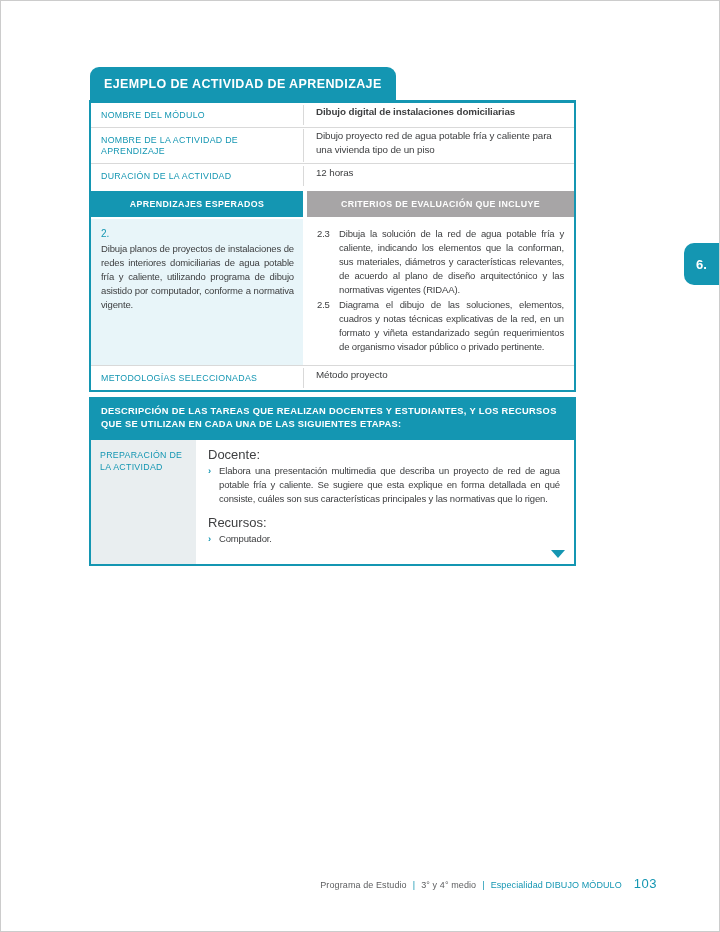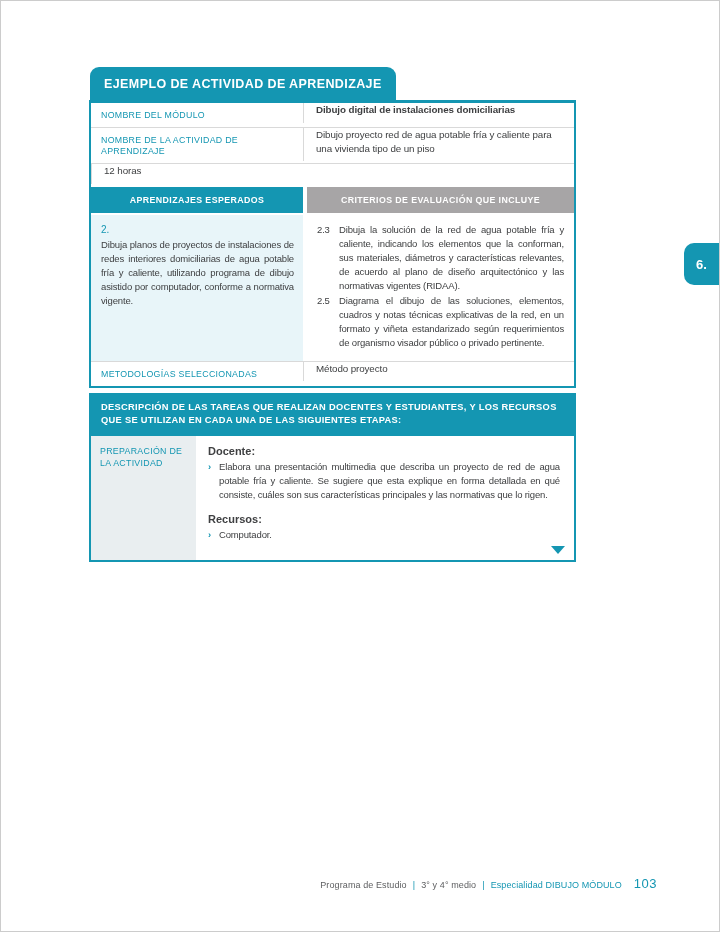--- a/index.html
+++ b/index.html
@@ -11,21 +11,21 @@
 
   
   .tab-header {
     display:inline-block; background:#1496b2; color:#ffffff;
     font-size:12.5px; font-weight:bold; letter-spacing:0.4px;
     padding:10px 14px 9px 14px; border-radius:9px 9px 0 0; margin-left:1px;
   }
 
   
   .tbl { border:2px solid #1496b2; border-top-width:3px; background:#ffffff; }
-  .row { display:flex; align-items:flex-start; }
+  .row { display:flex; align-items:center; }
   .row + .row { border-top:1px solid #d9d9d9; }
   .label-cell {
     width:212px; flex:0 0 212px; padding:7px 8px 6px 10px;
     color:#1496b2; font-size:8.8px; letter-spacing:0.3px; line-height:11px;
     display:flex; align-items:center;
   }
   .value-cell {
     flex:1; border-left:1px solid #d9d9d9; padding:0 10px 6px 12px;
     font-size:9.8px; line-height:13.5px; letter-spacing:-0.1px;
     display:flex; align-items:center;
@@ -59,21 +59,21 @@
     padding:8px 14px 9px 12px;
   }
 
   
   .prep { display:flex; border:2px solid #1496b2; border-top:none; position:relative; }
   .prep-label {
     width:105px; flex:0 0 105px; background:#e9eef0; color:#1496b2;
     font-size:8.8px; letter-spacing:0.3px; line-height:12px; padding:9px 6px 8px 9px;
   }
   .prep-body { flex:1; background:#ffffff; padding:8px 14px 16px 12px; }
-  .prep-heading { font-size:11px; font-weight:bold; line-height:14px; margin-bottom:2px; }
+  .prep-heading { font-size:13px; font-weight:normal; line-height:14px; margin-bottom:2px; }
   .bullet-line { display:flex; margin-bottom:2px; }
   .bullet-glyph { flex:0 0 11px; color:#1496b2; font-weight:bold; font-size:9.5px; line-height:14px; }
   .bullet-text { flex:1; font-size:9.5px; line-height:14px; letter-spacing:-0.15px; text-align:justify; }
   .spacer-8 { height:8px; }
   .tri-down {
     position:absolute; right:9px; bottom:6px; width:0; height:0;
     border-left:7px solid transparent; border-right:7px solid transparent;
     border-top:8px solid #1496b2;
   }
 
@@ -111,20 +111,21 @@
         <div class="label-cell">NOMBRE DEL MÓDULO</div>
         <div class="value-cell bold">Dibujo digital de instalaciones domiciliarias</div>
       </div>
 
       <div class="row">
         <div class="label-cell">NOMBRE DE LA ACTIVIDAD DE APRENDIZAJE</div>
         <div class="value-cell">Dibujo proyecto red de agua potable fría y caliente para una vivienda tipo de un piso</div>
       </div>
 
       <div class="row">
+        <div class="label-cell">DURACIÓN DE LA ACTIVIDAD</div>
         <div class="value-cell">12 horas</div>
       </div>
 
       <div class="hdr-row">
         <div class="hdr-cell hdr-left">APRENDIZAJES ESPERADOS</div>
         <div class="hdr-cell hdr-right">CRITERIOS DE EVALUACIÓN QUE INCLUYE</div>
       </div>
 
       <div class="content-row">
         <div class="learning-cell">

